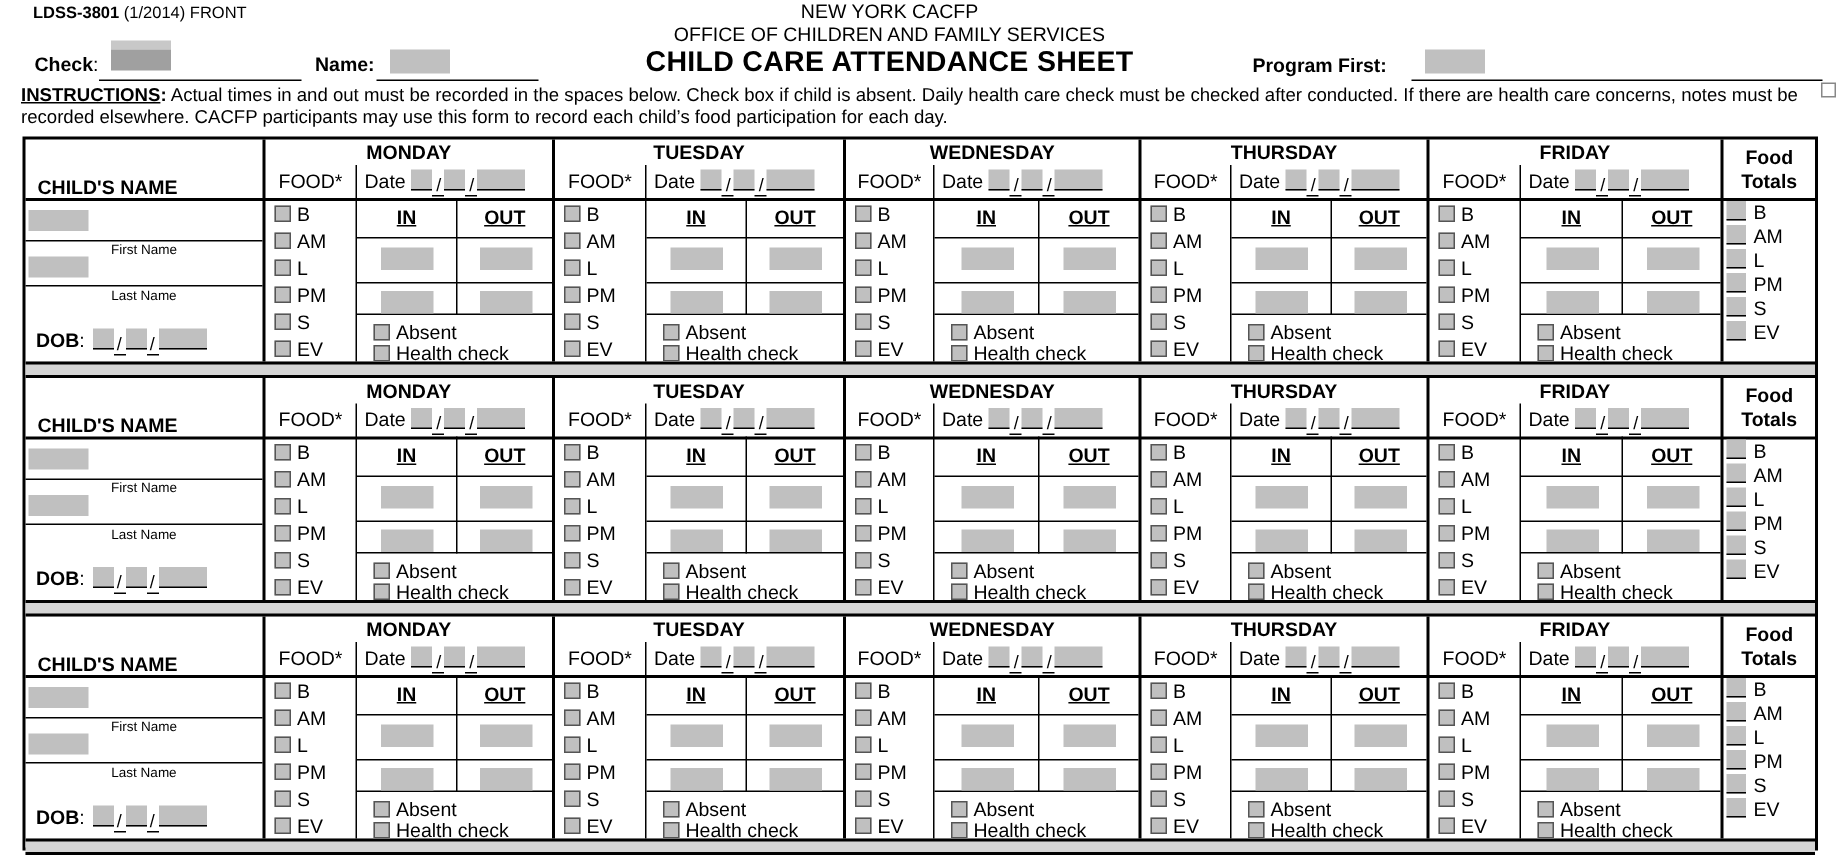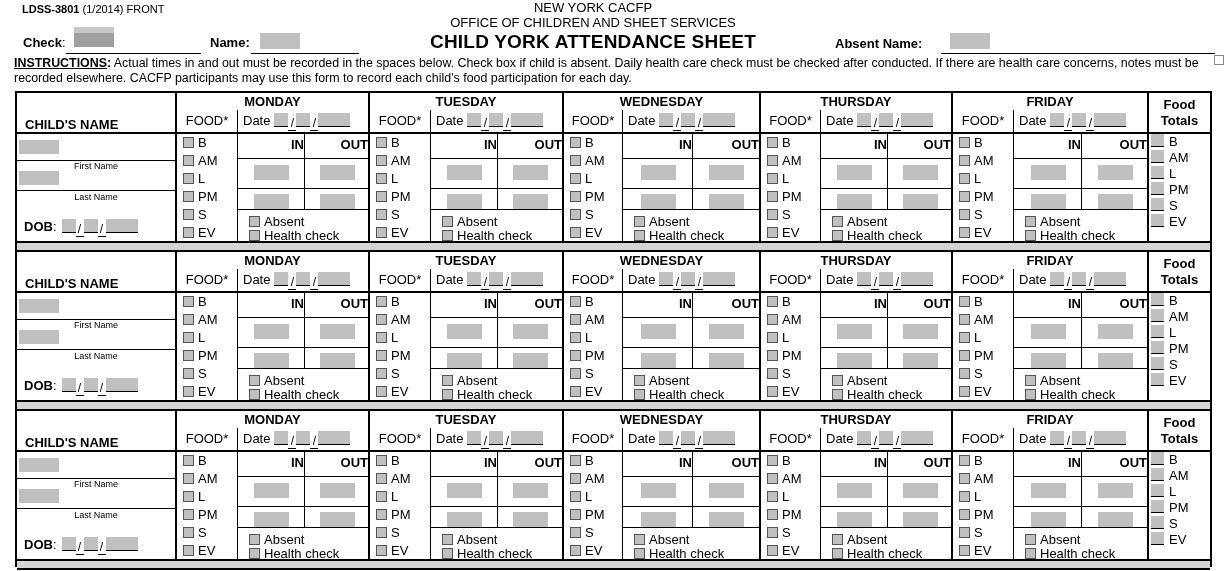--- a/index.html
+++ b/index.html
@@ -24,52 +24,52 @@
   .vline { position:absolute; background:#000; width:2px; }
   .vthin { position:absolute; background:#000; width:1px; }
   .hline { position:absolute; background:#000; height:2px; }
   .hthin { position:absolute; background:#000; height:1px; }
   .sep { position:absolute; left:0; width:1193px; height:7px; background:#d4d4d4; border-top:2px solid #000; border-bottom:2px solid #000; box-sizing:content-box;}
   .t12 { font-size:13px; }
   .bold { font-weight:bold; }
   .cb { display:inline-block; width:11px; height:11px; background:#c0c0c0; border:1px solid #555; box-sizing:border-box; vertical-align:middle; }
   .fooditem { position:absolute; font-size:13px; line-height:17px; height:18px; white-space:nowrap; }
   .fooditem .cb { margin-right:4px; position:relative; top:-1px; }
-  .inout { position:absolute; font-size:13px; font-weight:bold; text-align:right; }
+  .inout { position:absolute; font-size:13px; font-weight:bold; text-decoration:underline; text-align:center; }
   .tfield { position:absolute; width:35px; height:15px; background:#c0c0c0; }
   .checkrow { position:absolute; font-size:13px; line-height:14px; white-space:nowrap; }
   .checkrow .cb { margin-right:4px; position:relative; top:-1px; }
   .dayname { position:absolute; font-size:13px; font-weight:bold; text-align:center; }
   .foodhdr { position:absolute; font-size:13px; text-align:center; }
   .datehdr { position:absolute; font-size:13px; white-space:nowrap; }
   .dbox { display:inline-block; height:13px; background:#c0c0c0; border-bottom:1px solid #000; vertical-align:-2px; }
   .slash { display:inline-block; border-bottom:1px solid #000; height:13px; vertical-align:-2px; font-size:12px; line-height:13px; }
   .totitem { position:absolute; font-size:13px; line-height:16px; white-space:nowrap; }
   .totitem .tb { display:inline-block; width:13px; height:12px; background:#c0c0c0; border-bottom:1px solid #000; margin-right:5px; vertical-align:-1px; }
   .nameField { position:absolute; width:40px; height:14px; background:#c0c0c0; }
   .smalllbl { position:absolute; font-size:9px; text-align:center; }
 </style>
 </head>
 <body>
 
 <div class="abs formcode"><b>LDSS-3801</b> <span>(1/2014) FRONT</span></div>
 <div class="abs agency1">NEW YORK CACFP</div>
-<div class="abs agency2">OFFICE OF CHILDREN AND SHEET SERVICES</div>
-<div class="abs title">CHILD YORK ATTENDANCE SHEET</div>
+<div class="abs agency2">OFFICE OF CHILDREN AND FAMILY SERVICES</div>
+<div class="abs title">CHILD CARE ATTENDANCE SHEET</div>
 
 <div class="abs hlabel" style="left:23px;top:35px;"><span>Check</span><span style="font-weight:normal">:</span></div>
 <div class="abs" style="left:74px;top:27px;width:40px;height:6px;background:#c8c8c8;"></div>
 <div class="abs" style="left:74px;top:33px;width:40px;height:14px;background:#a0a0a0;"></div>
 <div class="abs uline" style="left:66px;top:52px;width:135px;"></div>
 
 <div class="abs hlabel" style="left:210px;top:35px;">Name:</div>
 <div class="abs gray" style="left:260px;top:33px;width:40px;height:16px;"></div>
 <div class="abs uline" style="left:251px;top:52px;width:108px;"></div>
 
-<div class="abs hlabel" style="left:835px;top:36px;">Absent Name:</div>
+<div class="abs hlabel" style="left:835px;top:36px;">Program First:</div>
 <div class="abs gray" style="left:950px;top:33px;width:40px;height:16px;"></div>
 <div class="abs uline" style="left:941px;top:52px;width:274px;"></div>
 
 <div class="abs instr"><span class="lbl">INSTRUCTIONS</span><span class="colon">:</span><span> Actual times in and out must be recorded in the spaces below.  Check box if child is absent.  Daily health care check must be checked after conducted. If there are health care concerns, notes must be recorded elsewhere.  CACFP participants may use this form to record each child’s food participation for each day.</span></div>
 <div class="abs cornerbox"></div>
 
 <div class="abs table" id="table">
     <div class="block" style="top:0px;height:159px;">
       <div class="hline" style="left:0;top:39px;width:1193px;"></div>
       <div class="sep" style="top:148px;"></div>

